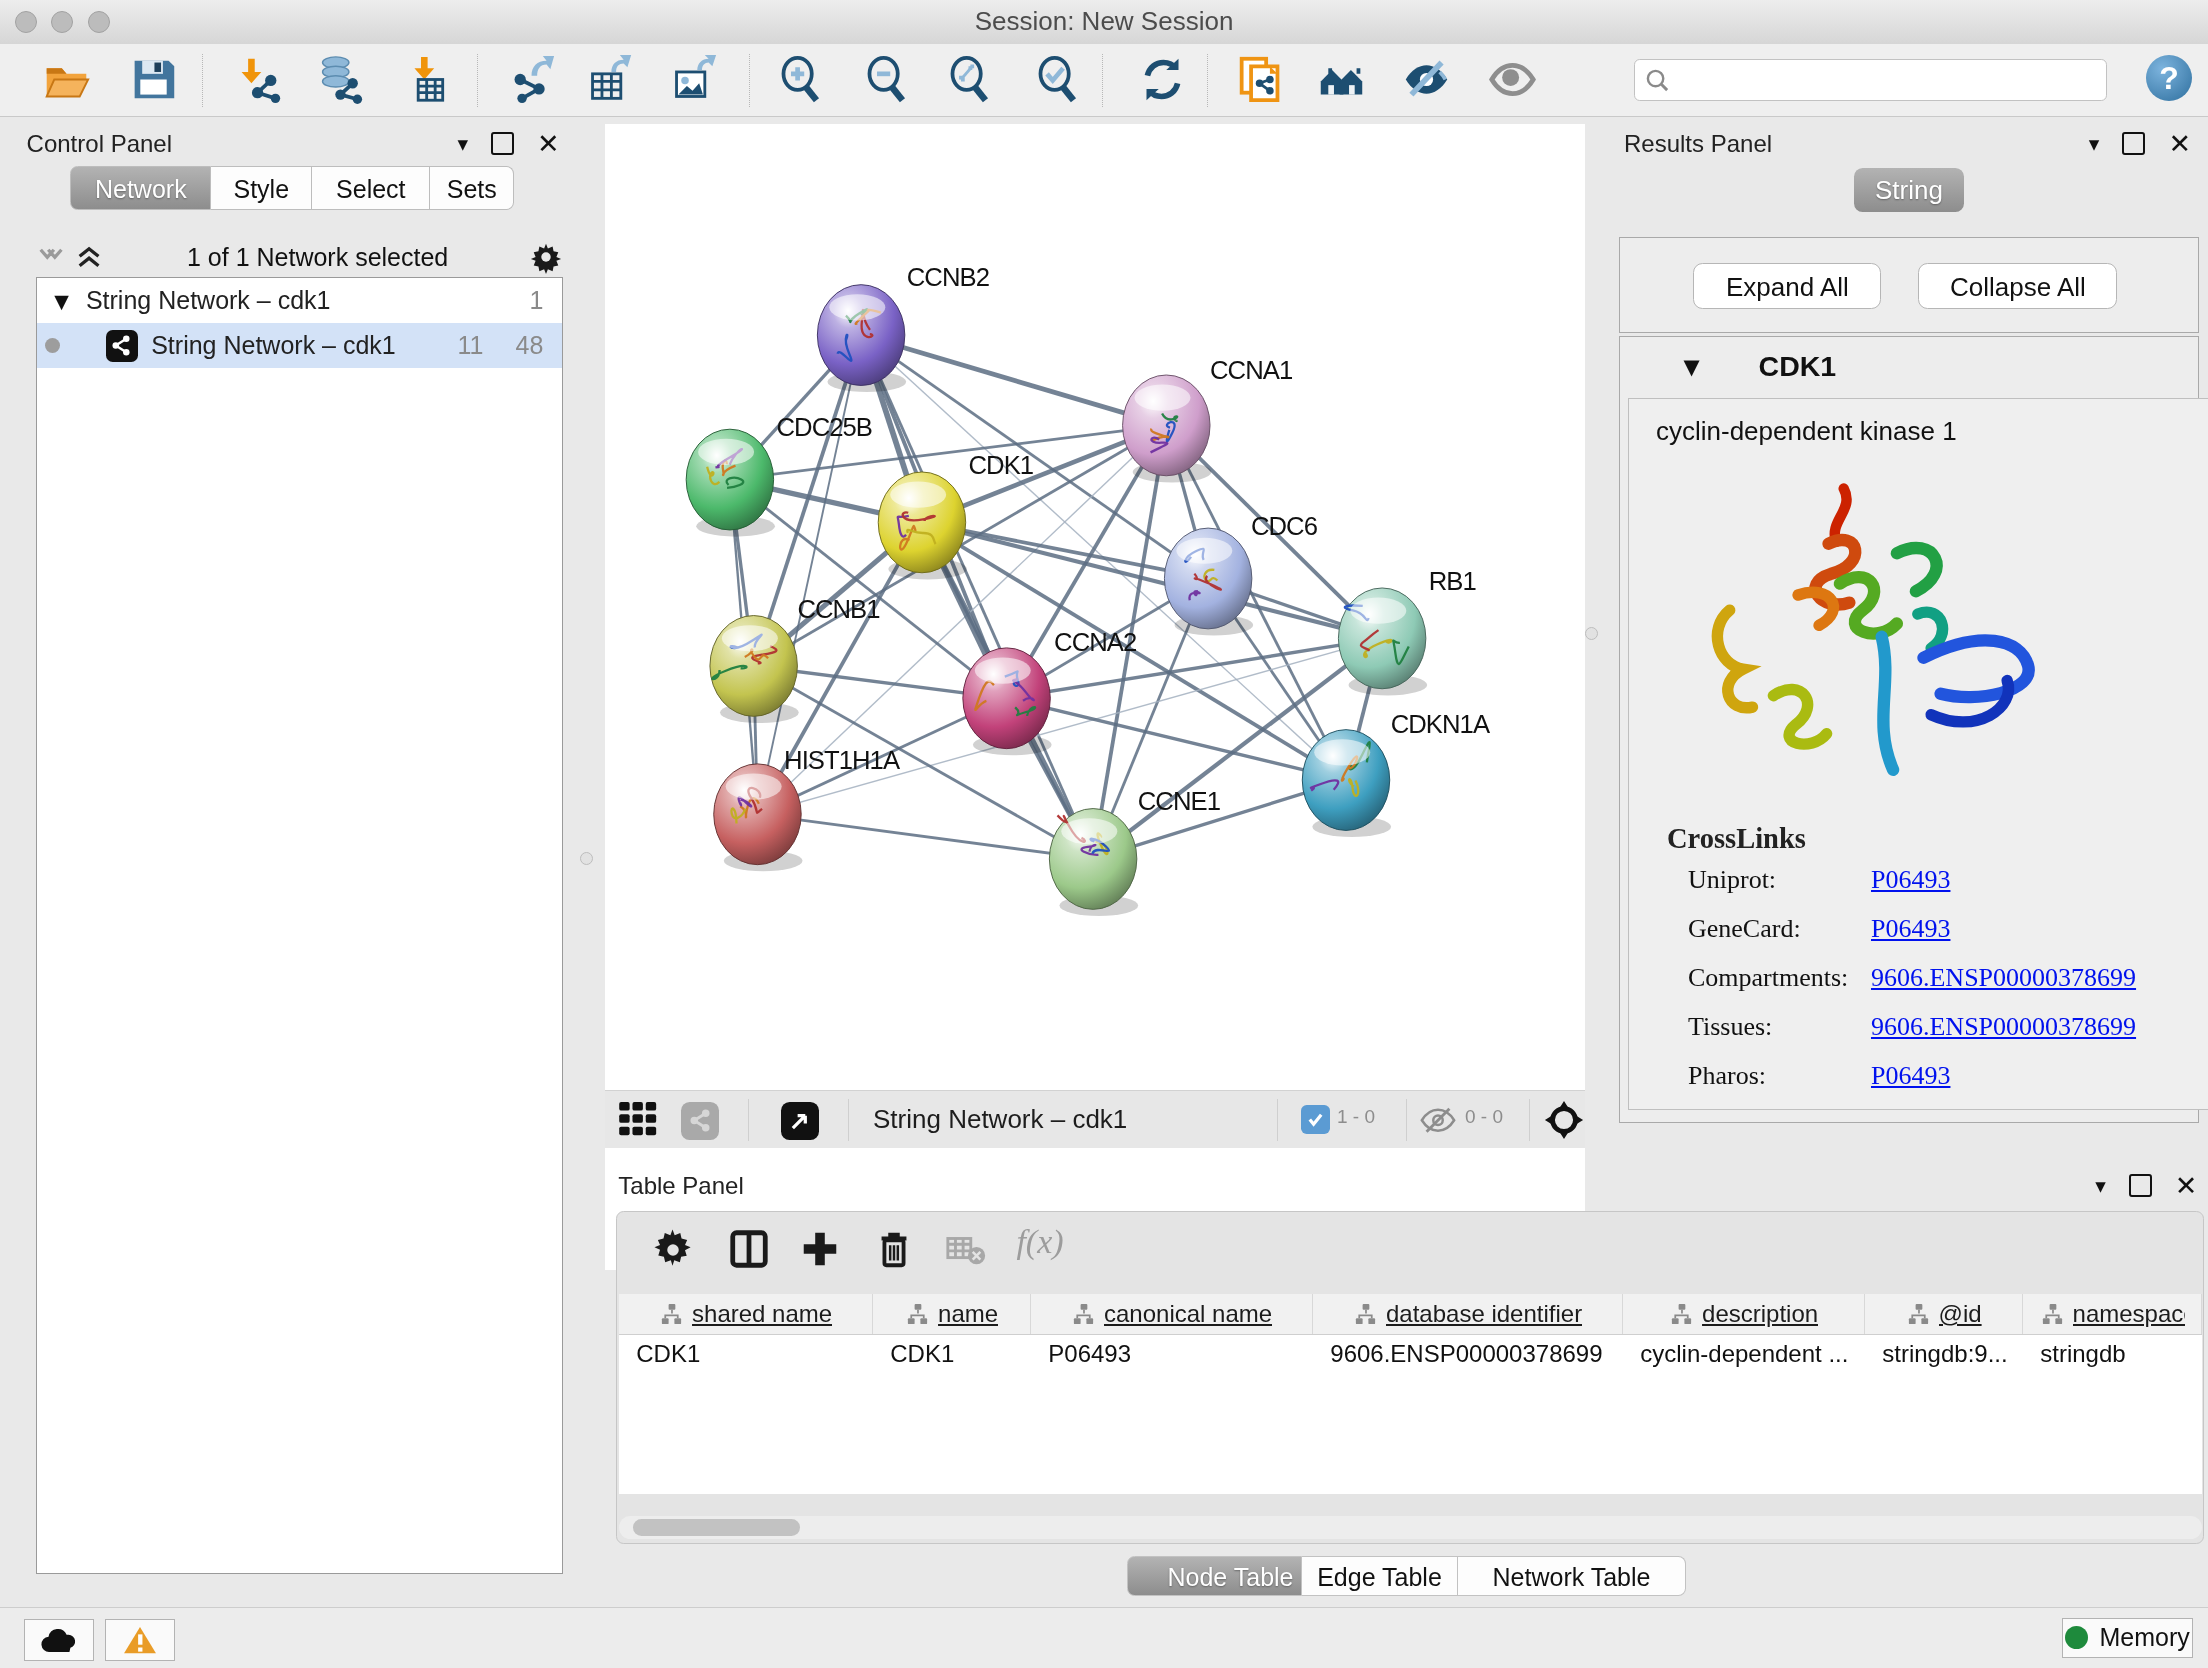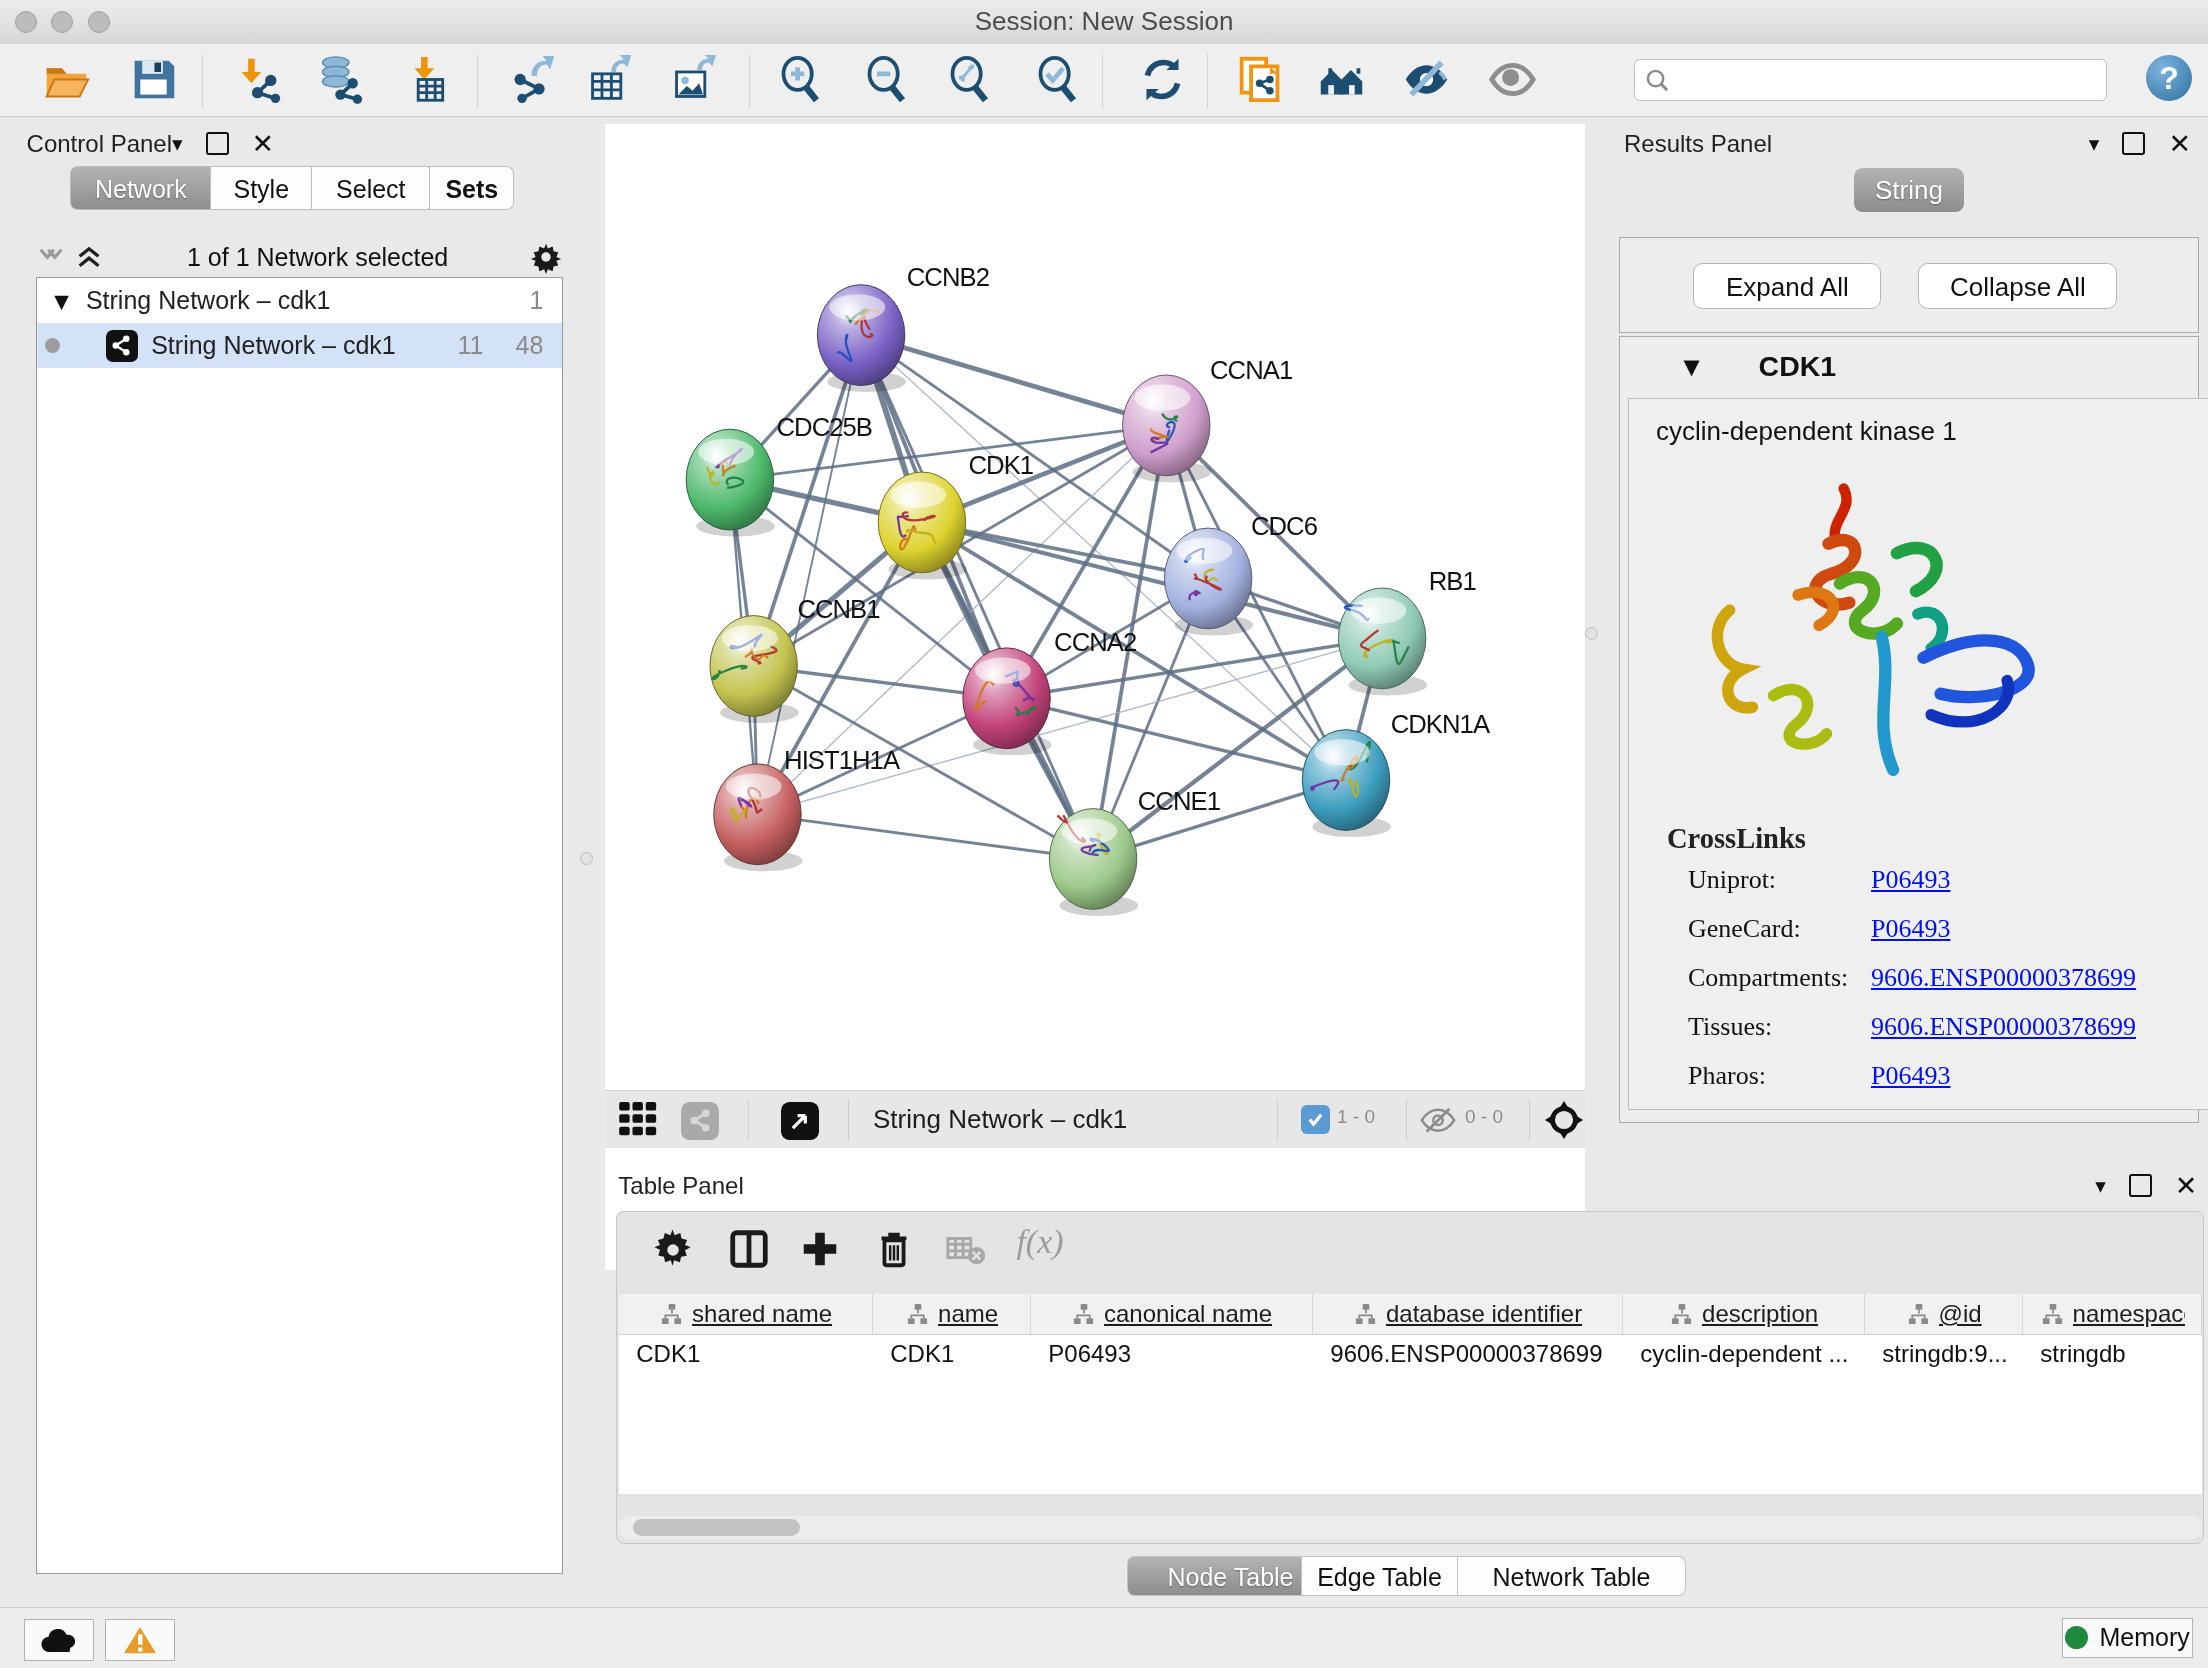--- a/index.html
+++ b/index.html
@@ -24,21 +24,21 @@
     background:radial-gradient(circle at 35% 30%,#7db4de,#2e6f9e);color:#fff;font-size:32px;font-weight:bold;
     text-align:center;line-height:46px;}
   
   .ptitle{font-size:24px;color:#222;}
   .pctl{display:flex;gap:23px;align-items:center;}
   .caret{font-family:"DejaVu Sans",sans-serif;font-size:21px;color:#111;}
   .floatbox{width:19px;height:19px;border:2.9px solid #111;border-radius:2.9px;}
   .closex{font-family:"DejaVu Sans",sans-serif;font-size:27px;font-weight:bold;color:#111;line-height:19px;}
   
   .cp{position:absolute;left:13.3px;top:124px;width:557px;height:1474px;}
-  .cp-titlerow{position:absolute;left:13.3px;top:5.7px;width:533px;display:flex;align-items:center;}
+  .cp-titlerow{position:absolute;left:13.3px;top:5.7px;width:533px;display:flex;justify-content:space-between;align-items:center;}
   .tabs{position:absolute;left:57px;top:42px;display:flex;}
   .tab{height:44px;line-height:44px;text-align:center;font-size:25px;background:#fdfdfd;color:#111;
     border:1px solid #bdbdbd;border-left:none;box-sizing:border-box;}
   .tab:first-child{border-left:1px solid #bdbdbd;border-radius:7.6px 0 0 7.6px;}
   .tab:last-child{border-radius:0 7.6px 7.6px 0;}
   .tab.active{background:linear-gradient(#b3b3b3,#8d8d8d);color:#fff;text-shadow:0 1px 1.9px rgba(0,0,0,.35);}
   .cp-header{position:absolute;left:23px;top:112px;width:527px;height:42px;display:flex;align-items:center;}
   .cp-header .summary{flex:1;text-align:center;font-size:25px;color:#111;}
   .treebox{position:absolute;left:23px;top:153px;width:527px;height:1297px;background:#fff;
     border:1.9px solid #9a9a9a;box-sizing:border-box;}
@@ -262,21 +262,21 @@
     <span class="pctl">
       <span class="caret">▾</span>
       <span class="floatbox"></span>
       <span class="closex">✕</span>
     </span>
   </div>
   <div class="tabs">
       <div class="tab active" style="width: 141px;">Network</div>
       <div class="tab" style="width: 101px;">Style</div>
       <div class="tab" style="width: 118px;">Select</div>
-      <div class="tab" style="width: 84px; font-weight: bold;">Sets</div>
+      <div class="tab" style="width: 84px;">Sets</div>
     </div>
   <div class="cp-header">
     <svg width="32" height="28.5" viewBox="0 0 34 30">
       <path d="M8 4l8 7-8 7M8 12l8 7-8 7" transform="rotate(90 16 15)" fill="none" stroke="#9a9a9a" stroke-width="3.5"></path>
     </svg>
     <svg width="32" height="28.5" viewBox="0 0 34 30" style="margin-left:5.7px">
       <path d="M6 14l10-8 10 8M6 24l10-8 10 8" fill="none" stroke="#222" stroke-width="3.5"></path>
     </svg>
     <span class="summary">1 of 1 Network selected</span>
     <svg width="34" height="34" viewBox="0 0 36 36">

